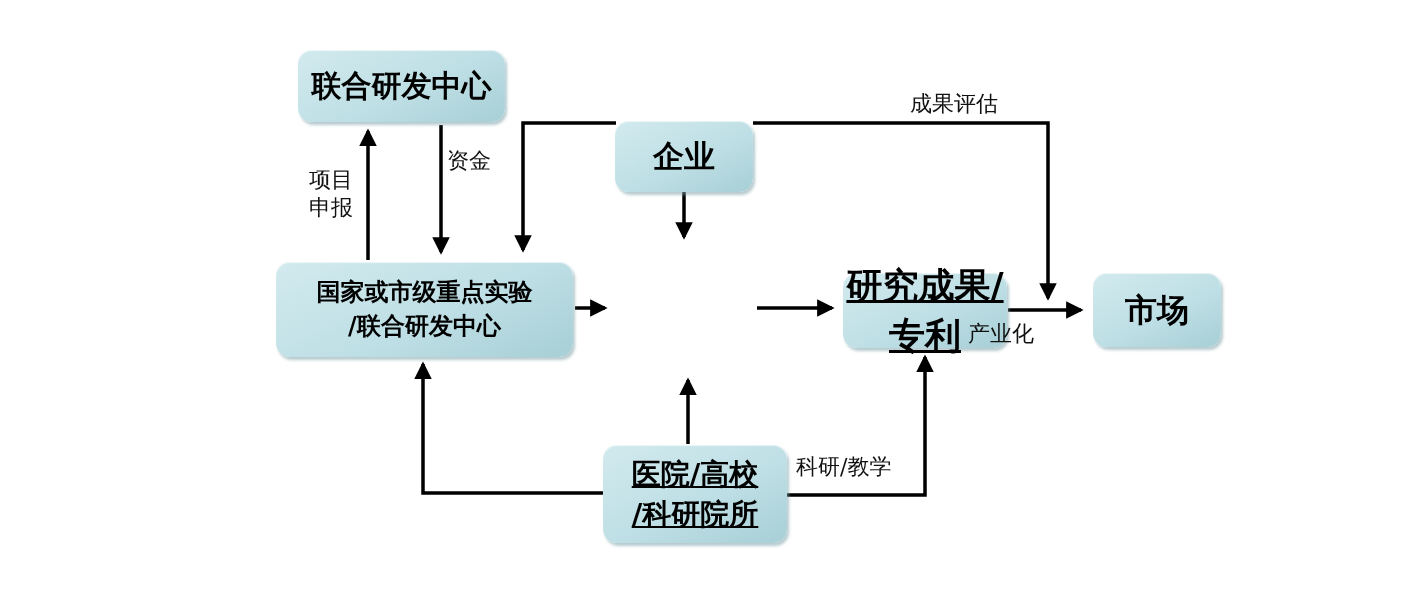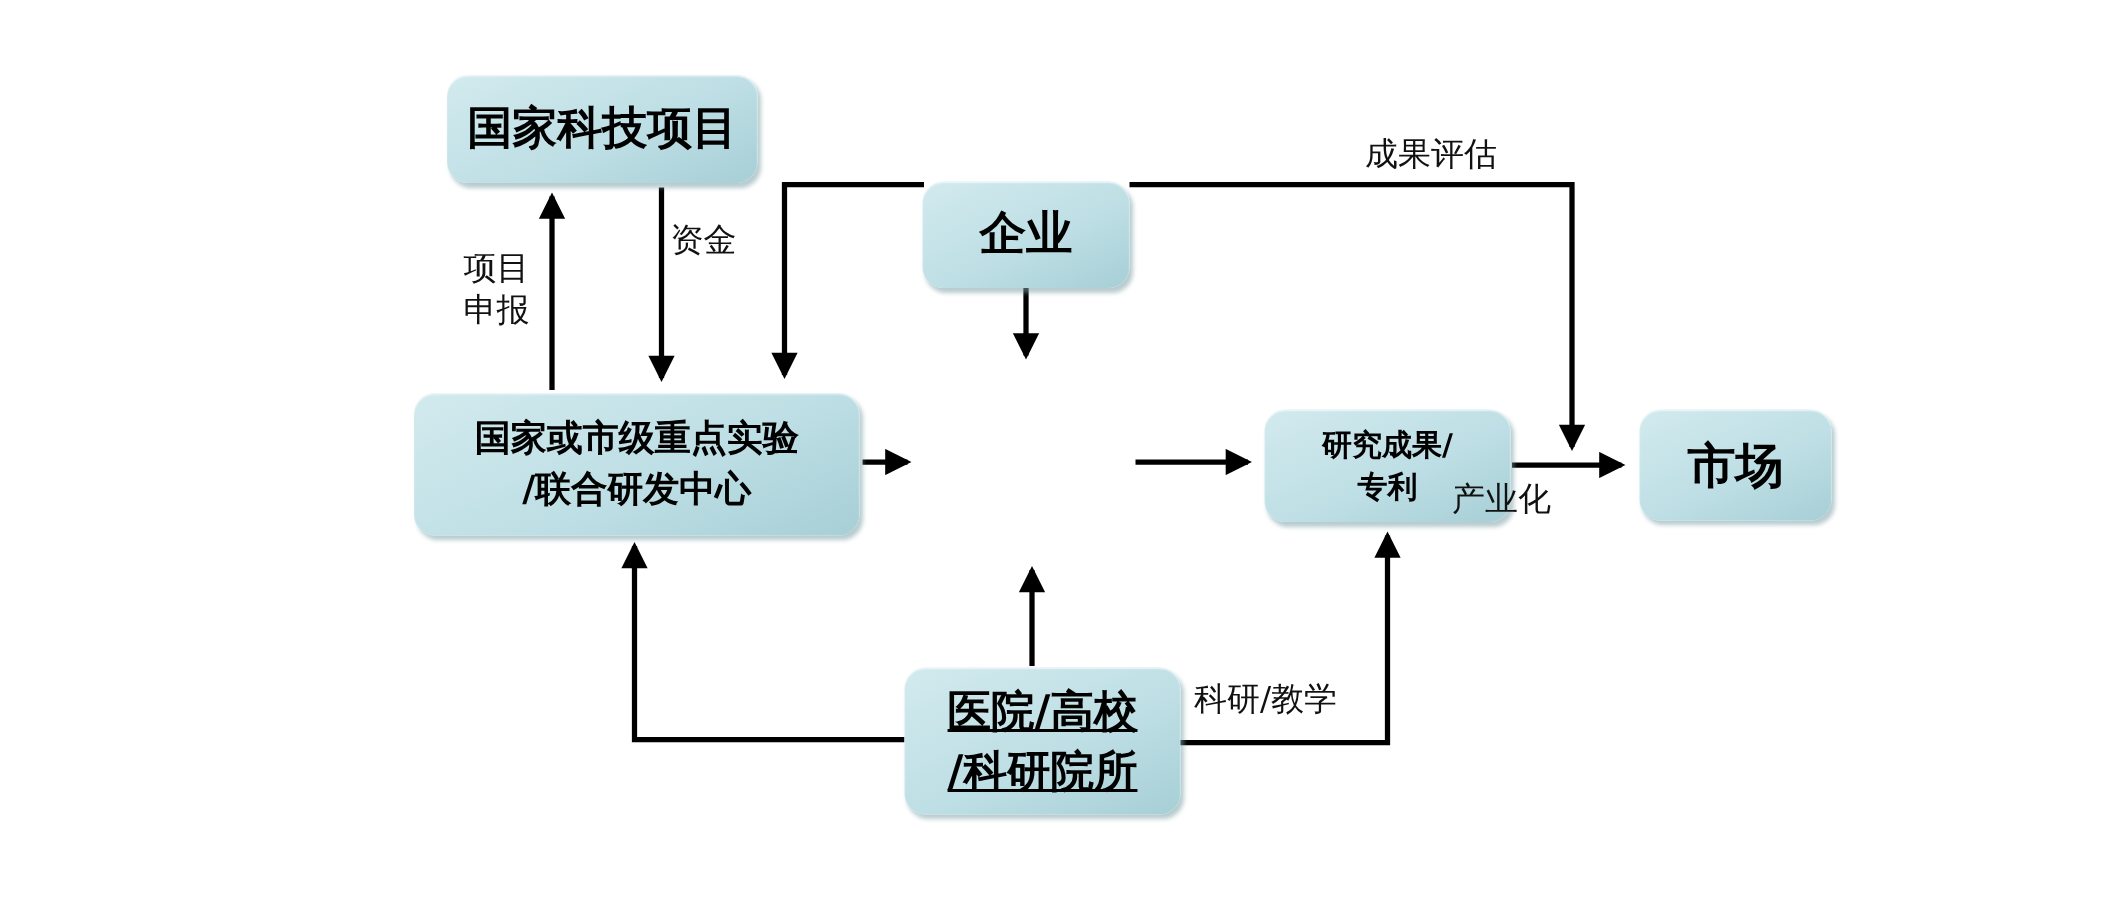--- a/index.html
+++ b/index.html
@@ -54,29 +54,29 @@
     <path class="edge" d="M684,161 L684,237" marker-end="url(#arrowhead)"></path>
     <path class="edge" d="M753,123 L1048,123 L1048,298" marker-end="url(#arrowhead)"></path>
     <path class="edge" d="M575,308 L605,308" marker-end="url(#arrowhead)"></path>
     <path class="edge" d="M757,308 L832,308" marker-end="url(#arrowhead)"></path>
     <path class="edge" d="M1008,310 L1081,310" marker-end="url(#arrowhead)"></path>
     <path class="edge" d="M603,493 L423,493 L423,364" marker-end="url(#arrowhead)"></path>
     <path class="edge" d="M688,444 L688,380" marker-end="url(#arrowhead)"></path>
     <path class="edge" d="M774,495 L925,495 L925,357" marker-end="url(#arrowhead)"></path>
   </svg>
 
-  <div class="node" style="left:298px;top:50px;width:207px;height:72px;font-size:30px;">国家科技项目</div>
+  <div class="node" style="left:298px;top:50px;width:207px;height:72px;font-size:30px;">联合研发中心</div>
 
   <div class="node" style="left:615px;top:89px;width:138px;height:71px;font-size:31px;margin-top:32px;">企业</div>
 
   <div class="node" style="left:276px;top:262px;width:297px;height:95px;font-size:24px;">国家或市级重点实验
 /联合研发中心</div>
 
 
-  <div class="node" style="left:843px;top:273px;width:164px;height:75px;font-size:20px;">研究成果/
+  <div class="node" style="left:843px;top:273px;width:164px;height:75px;font-size:36px;text-decoration:underline;">研究成果/
 专利</div>
 
   <div class="node" style="left:1093px;top:273px;width:128px;height:74px;font-size:32px;">市场</div>
 
   <div class="node" style="left:603px;top:445px;width:184px;height:98px;font-size:29px;text-decoration:underline;">医院/高校
 /科研院所</div>
 
   <div class="edge-label" style="left:309px;top:166px;">项目
 申报</div>
 

